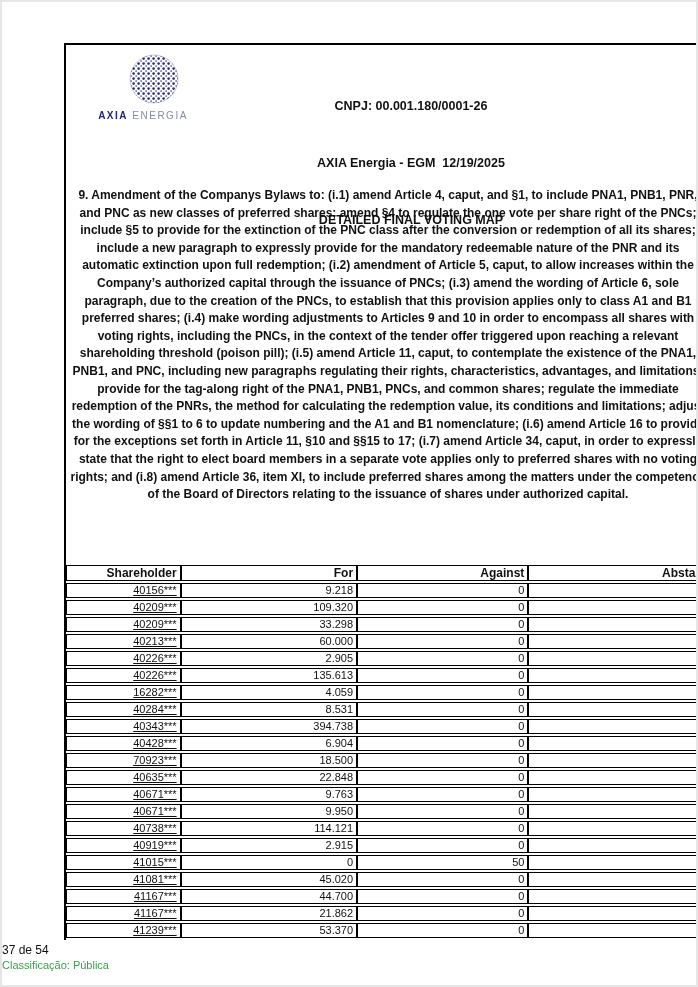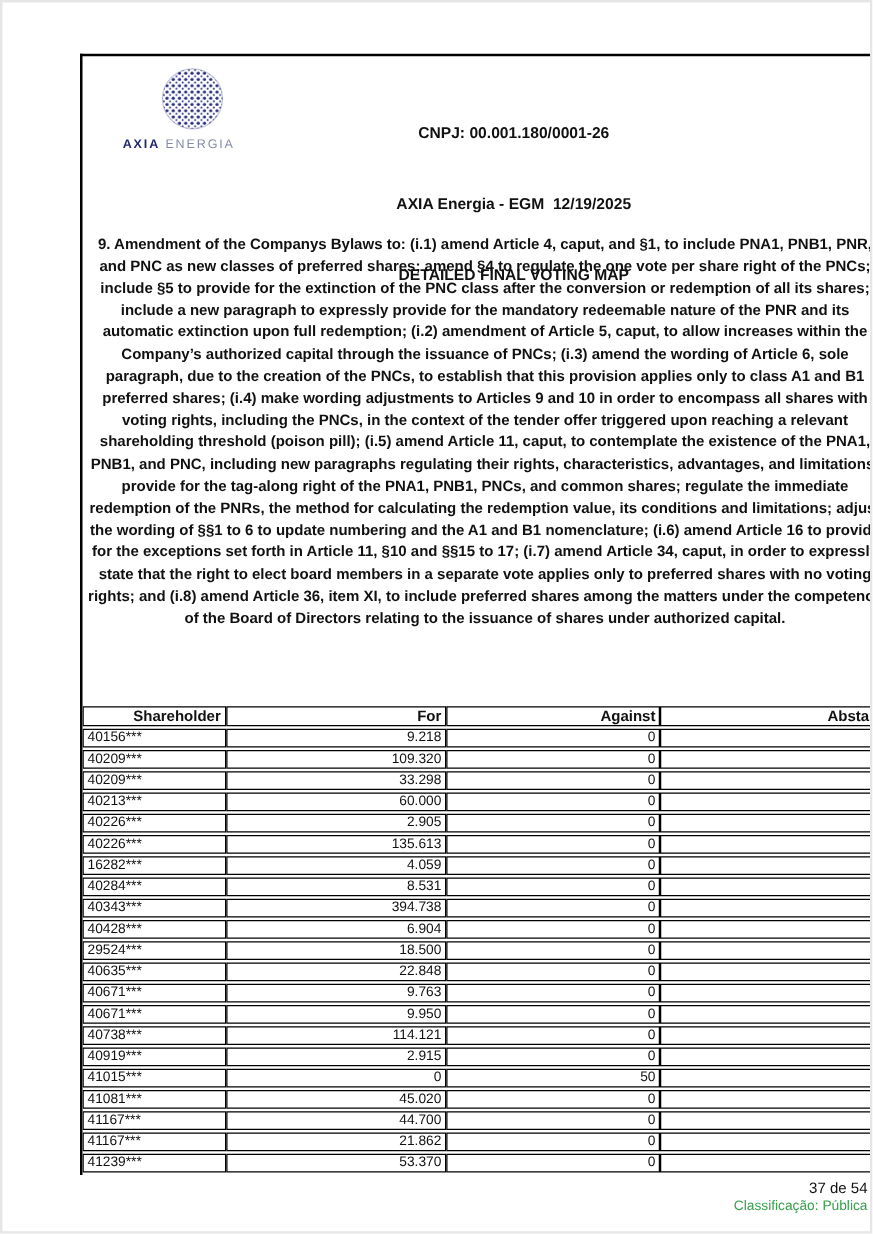--- a/index.html
+++ b/index.html
@@ -88,29 +88,29 @@
   table.votes th {
     text-align: right;
     font-weight: bold;
     font-size: 12px;
     height: 16px;
   }
   .col-shareholder { width: 17.8%; }
   .col-for        { width: 27.4%; }
   .col-against    { width: 26.6%; }
   .col-abstain    { width: 28.2%; }
-  .cell-left  { text-align: left; }
+  .cell-left  { text-align: right; text-decoration: underline; }
   .cell-right { text-align: right; }
   
   .doc-footer {
     position: absolute;
     left: 0;
     right: 2px;
     top: 941px;
-    text-align: right;
+    text-align: left;
   }
   .page-indicator { font-size: 12px; color: #111111; line-height: 14px; }
   .classification { font-size: 11px; line-height: 13px; margin-top: 2px; }
 </style>
 </head>
 <body>
 
 <div class="page">
 
   <div class="content-box">
@@ -215,21 +215,21 @@
             <td class="cell-right">0</td>
             <td class="cell-right">0</td>
           </tr>
           <tr>
             <td class="cell-left">40428***</td>
             <td class="cell-right">6.904</td>
             <td class="cell-right">0</td>
             <td class="cell-right">0</td>
           </tr>
           <tr>
-            <td class="cell-left">29524***</td>
+            <td class="cell-left">70923***</td>
             <td class="cell-right">18.500</td>
             <td class="cell-right">0</td>
             <td class="cell-right">0</td>
           </tr>
           <tr>
             <td class="cell-left">40635***</td>
             <td class="cell-right">22.848</td>
             <td class="cell-right">0</td>
             <td class="cell-right">0</td>
           </tr>

